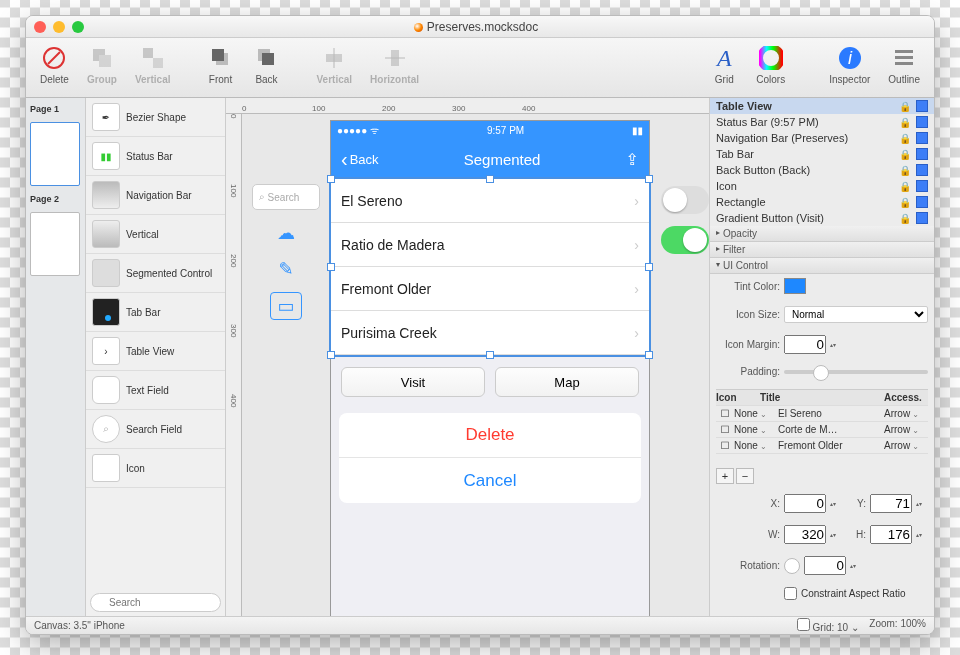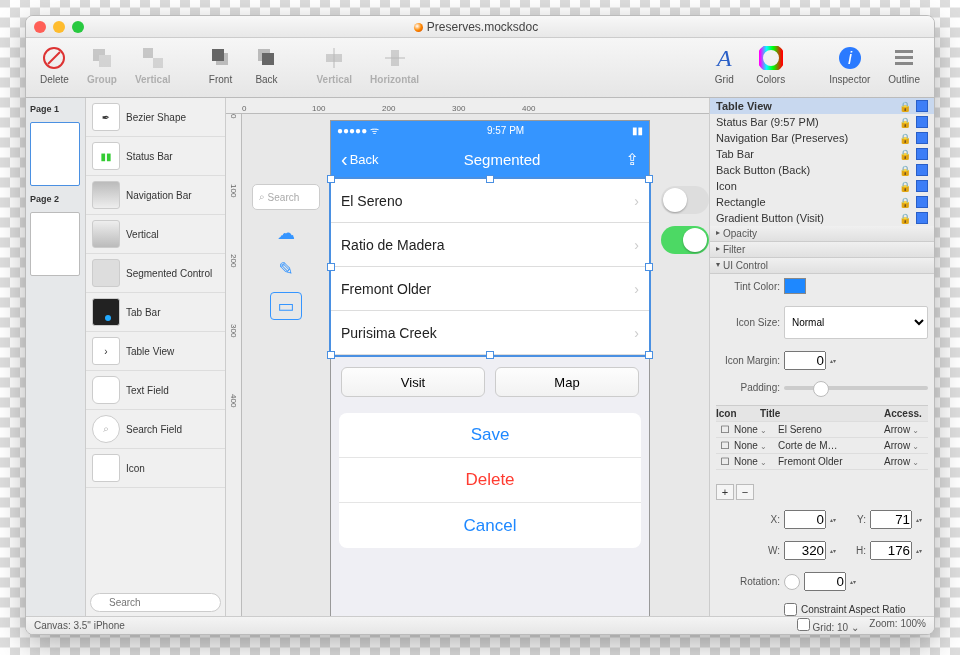--- a/index.html
+++ b/index.html
@@ -61,21 +61,21 @@
 .insp-header { background:linear-gradient(#f0f0f0,#e0e0e0); padding:2px 6px; font-size:10px; color:#555; border-bottom:1px solid #ccc; display:flex;}
 .insp-header::before{content:"▸"; margin-right:3px; font-size:8px;}
 .insp-header.open::before{content:"▾";}
 .outline-row { display:flex; align-items:center; padding:2px 6px; font-size:11px; color:#333; gap:4px;}
 .outline-row .lock{margin-left:auto; color:#888; font-size:10px;}
 .outline-row .eye{width:12px;height:12px;background:#3d7ef7;border:1px solid #2a5fc7;}
 .outline-row.sel{background:#c8d8ef;}
 .insp-body { padding:4px 6px; display:flex; flex-direction:column; gap:12px;}
 .frow { display:flex; align-items:center; gap:4px; font-size:10px;}
 .frow label { flex:0 0 64px; text-align:right; color:#555;}
-.frow input[type=text],.frow select { flex:1; font-size:10px; padding:9px 3px; border:1px solid #ccc; background:#fff; border-radius:2px;}
+.frow input[type=text],.frow select { flex:1; font-size:10px; padding:1px 3px; border:1px solid #ccc; background:#fff; border-radius:2px;}
 .numin { width:42px !important; flex:none !important; text-align:right;}
 .swatch { width:22px; height:16px; background:#1e88ff; border:1px solid #888;}
 .stepper { width:12px; height:16px; display:flex; flex-direction:column; font-size:6px; justify-content:center; color:#666;}
 .itable { font-size:10px; border-top:1px solid #ccc;}
 .itable .ihdr, .itable .irow { display:flex; border-bottom:1px solid #ddd; padding:2px 0;}
 .itable .ihdr { background:#e5e5e5; font-weight:bold;}
 .itable .irow span:nth-child(1){width:18px;text-align:center}
 .itable span:nth-child(2){width:44px}
 .itable span:nth-child(3){flex:1}
 .itable span:nth-child(4){width:44px}
@@ -329,21 +329,20 @@
             <div class="trow">
                 <span>Purisima Creek</span>
                 <span class="chev">›</span>
               </div>
           </div>
           <div class="btnbar">
             <button class="pillbtn">Visit</button>
             <button class="pillbtn">Map</button>
           </div>
           <div class="sheet">
-            <div class="blue">Save</div>
             <div class="red">Delete</div>
             <div class="blue">Cancel</div>
           </div>
           <div class="toggles">
             <div class="toggle"></div>
             <div class="toggle on"></div>
           </div>
         </div>
       </div>
     </div>

